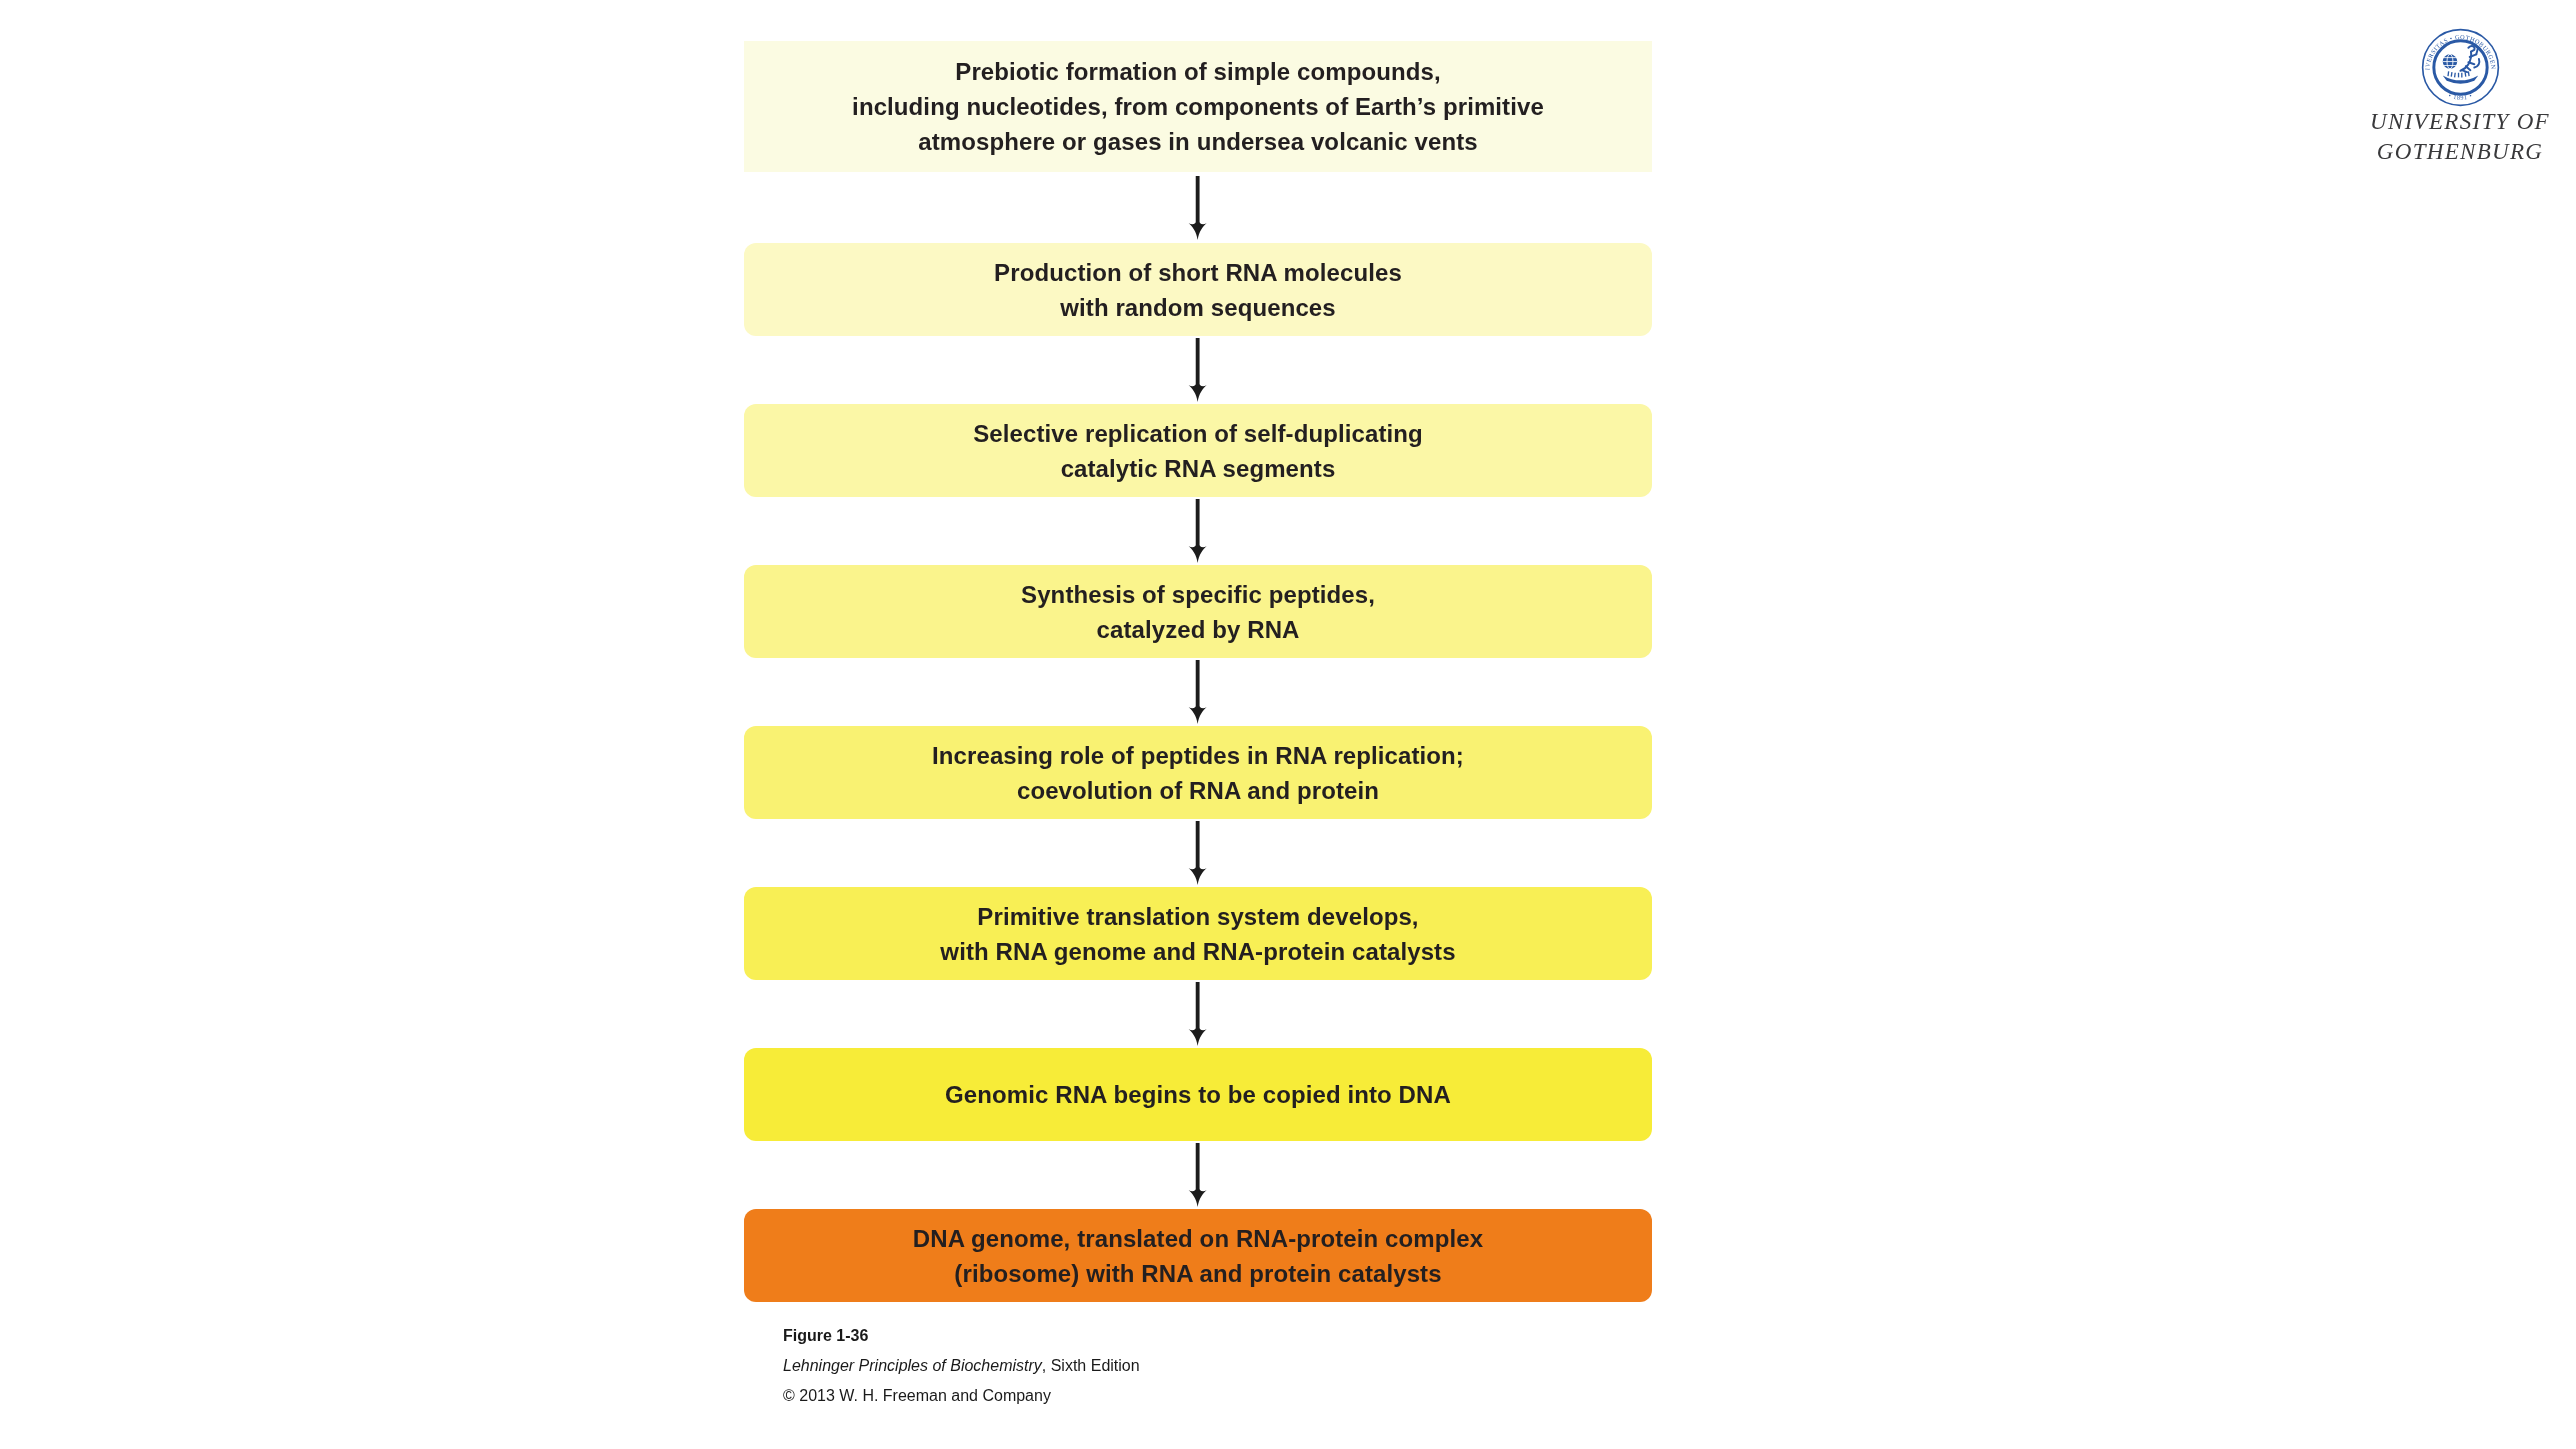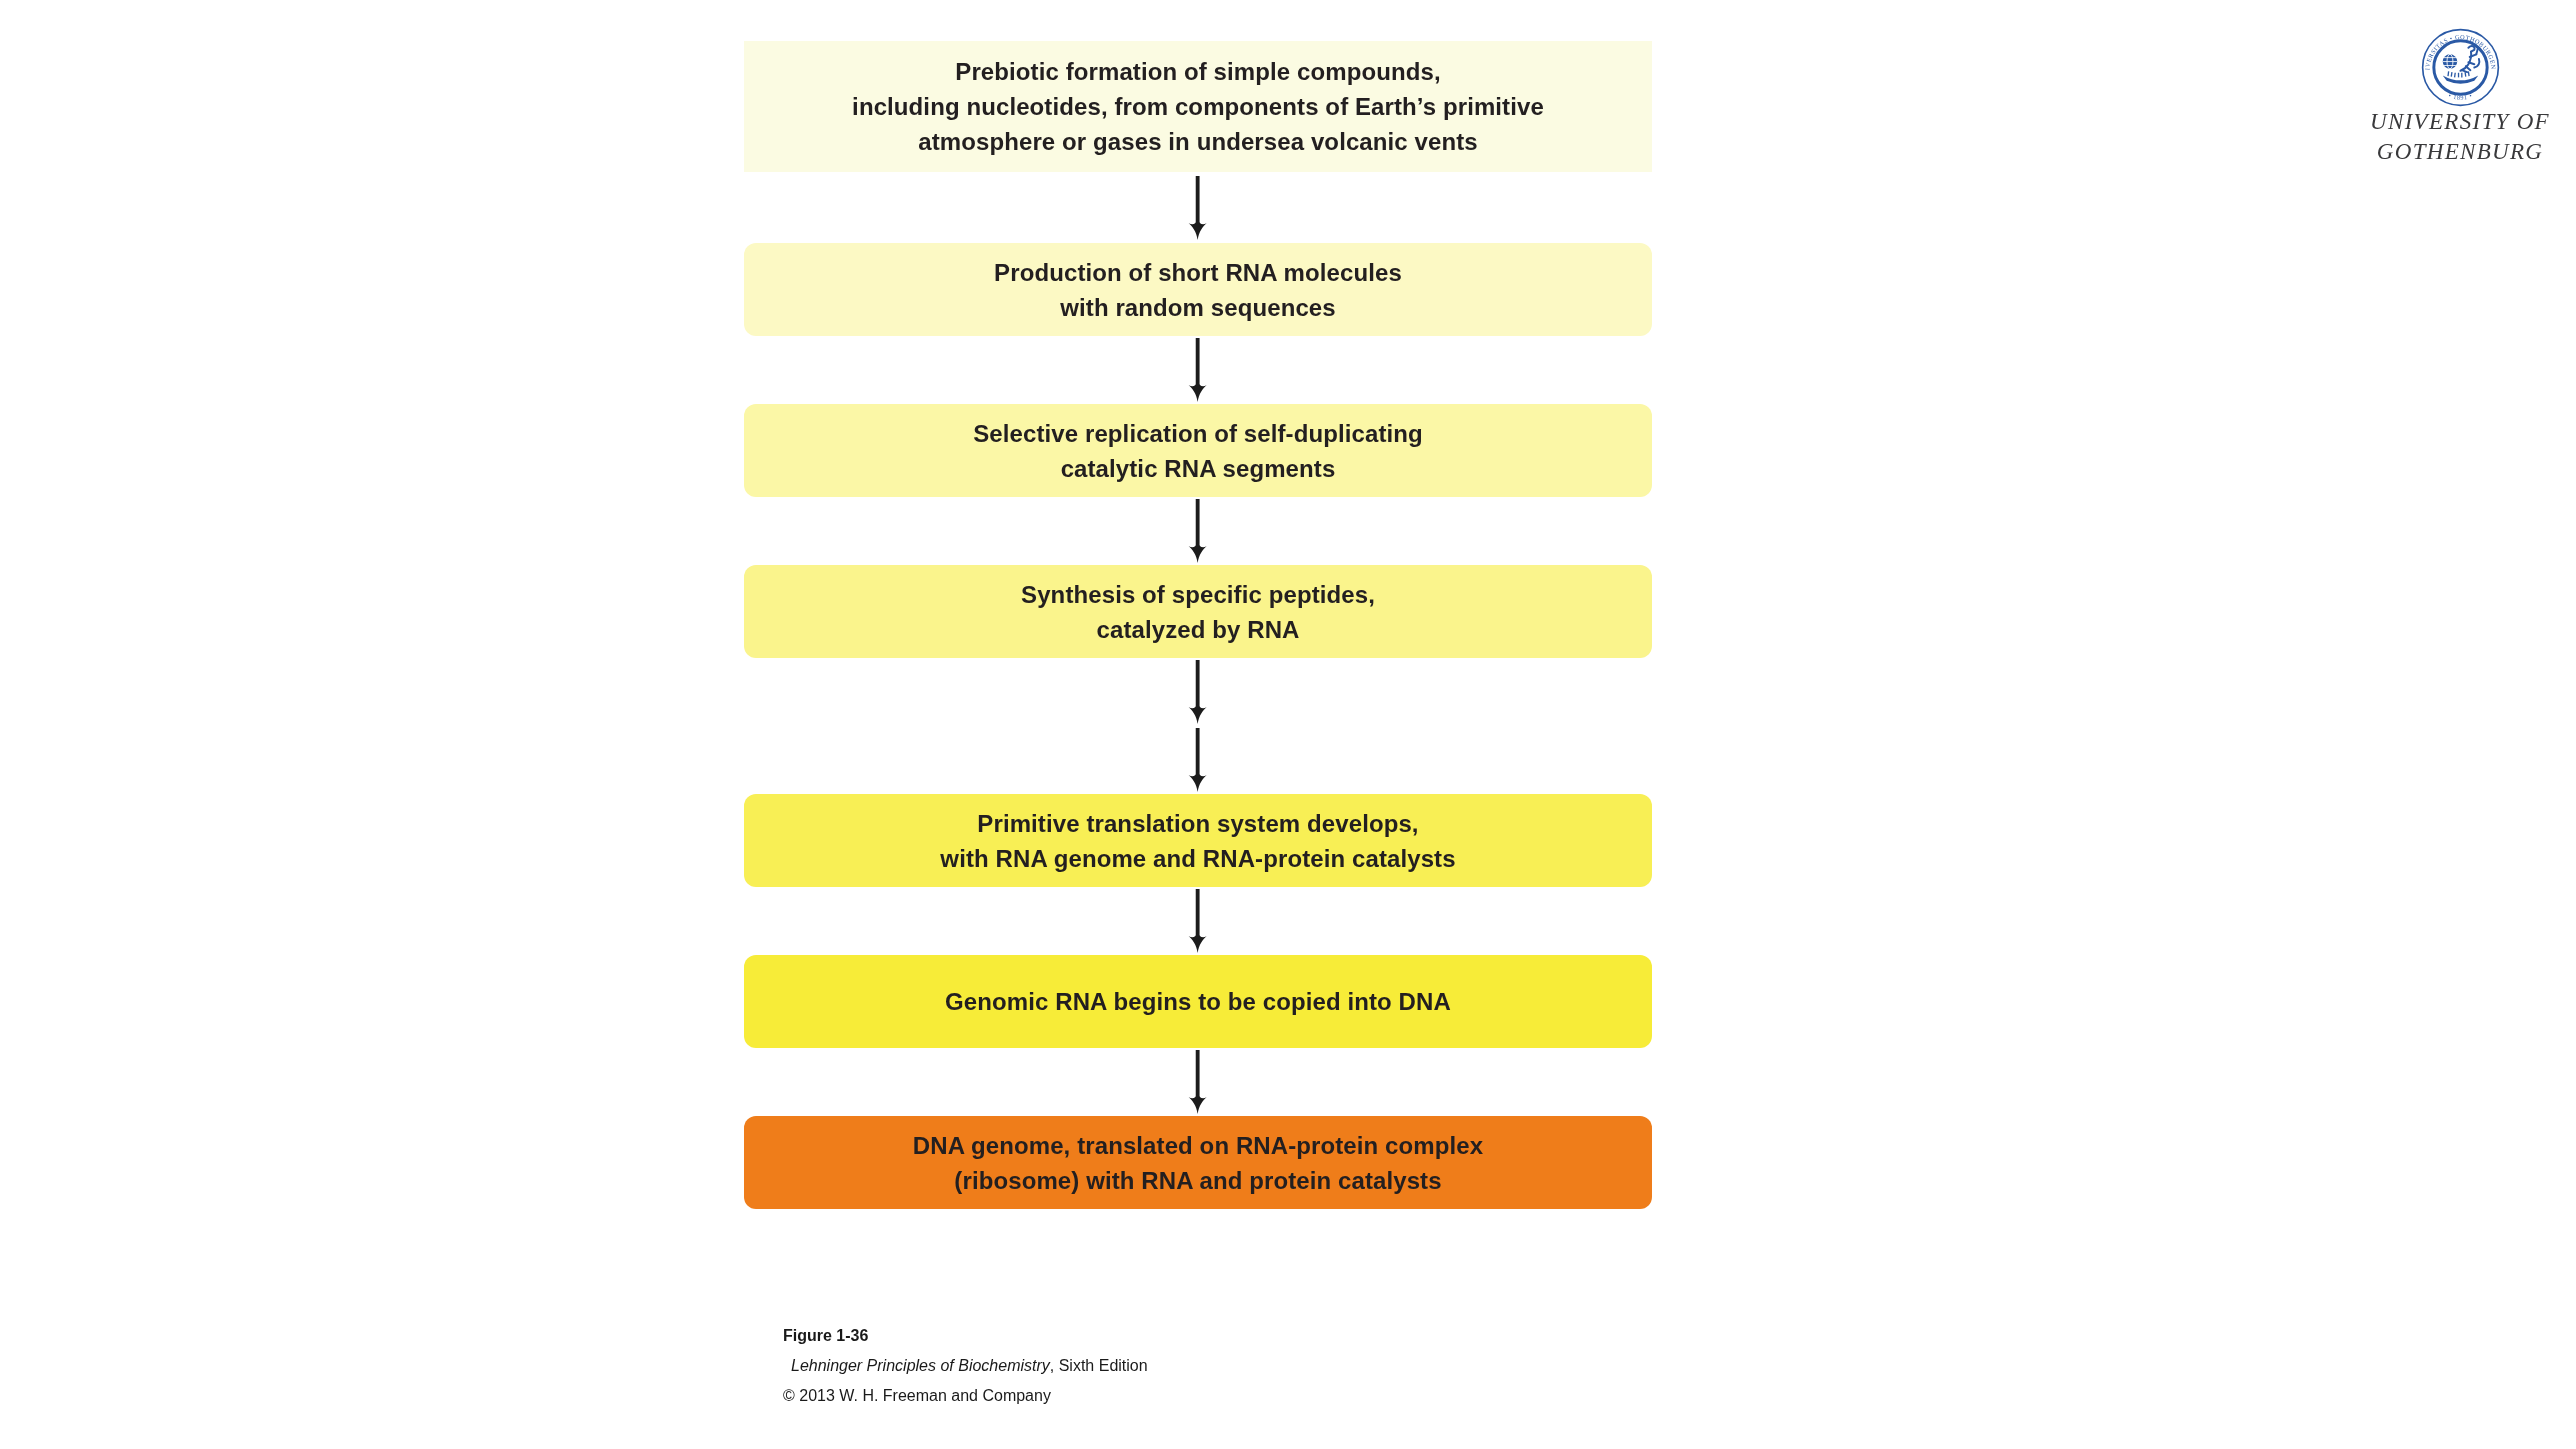--- a/index.html
+++ b/index.html
@@ -24,21 +24,21 @@
   .gap-first { height:71px; }
   .gap { height:68px; }
   .gap, .gap-first { display:flex; align-items:center; justify-content:center; }
   .arrow-svg { display:block; }
   
   .caption {
     position:absolute; left:783px; top:1321px; color:#1a1a1a;
     font-size:16px; line-height:30px;
   }
   .fig-label { font-weight:bold; }
-  .italic { font-style:italic;margin-left:8px; }
+  .italic { font-style:italic; }
   
   .logo {
     position:absolute; left:2344px; top:28px; width:232px; text-align:center;
   }
   .seal { display:block; margin:0 auto; }
   .wordmark {
     font-family:"Liberation Serif", serif;
     font-size:23px; line-height:30px; letter-spacing:1.3px;font-style:italic;
   }
 </style>
@@ -91,20 +91,24 @@
 catalyzed by RNA</div>
     </div>
 
     <div class="gap">
       <svg class="arrow-svg" width="19.3" height="64" viewBox="0 0 30 100" style="color: rgb(28, 28, 28);">
         <line x1="15" y1="0" x2="15" y2="74" stroke="currentColor" stroke-width="6"></line>
         <path d="M15,100 C13,87 7,79 1,74 C8,77 12,75 15,68 C18,75 22,77 29,74 C23,79 17,87 15,100 Z" fill="currentColor"></path>
       </svg>
     </div>
 
+    <div class="box box-std" style="background-color: rgb(249, 242, 114);">
+      <div class="box-text">Increasing role of peptides in RNA replication;
+coevolution of RNA and protein</div>
+    </div>
 
     <div class="gap">
       <svg class="arrow-svg" width="19.3" height="64" viewBox="0 0 30 100" style="color: rgb(28, 28, 28);">
         <line x1="15" y1="0" x2="15" y2="74" stroke="currentColor" stroke-width="6"></line>
         <path d="M15,100 C13,87 7,79 1,74 C8,77 12,75 15,68 C18,75 22,77 29,74 C23,79 17,87 15,100 Z" fill="currentColor"></path>
       </svg>
     </div>
 
     <div class="box box-std" style="background-color: rgb(248, 239, 85);">
       <div class="box-text">Primitive translation system develops,

